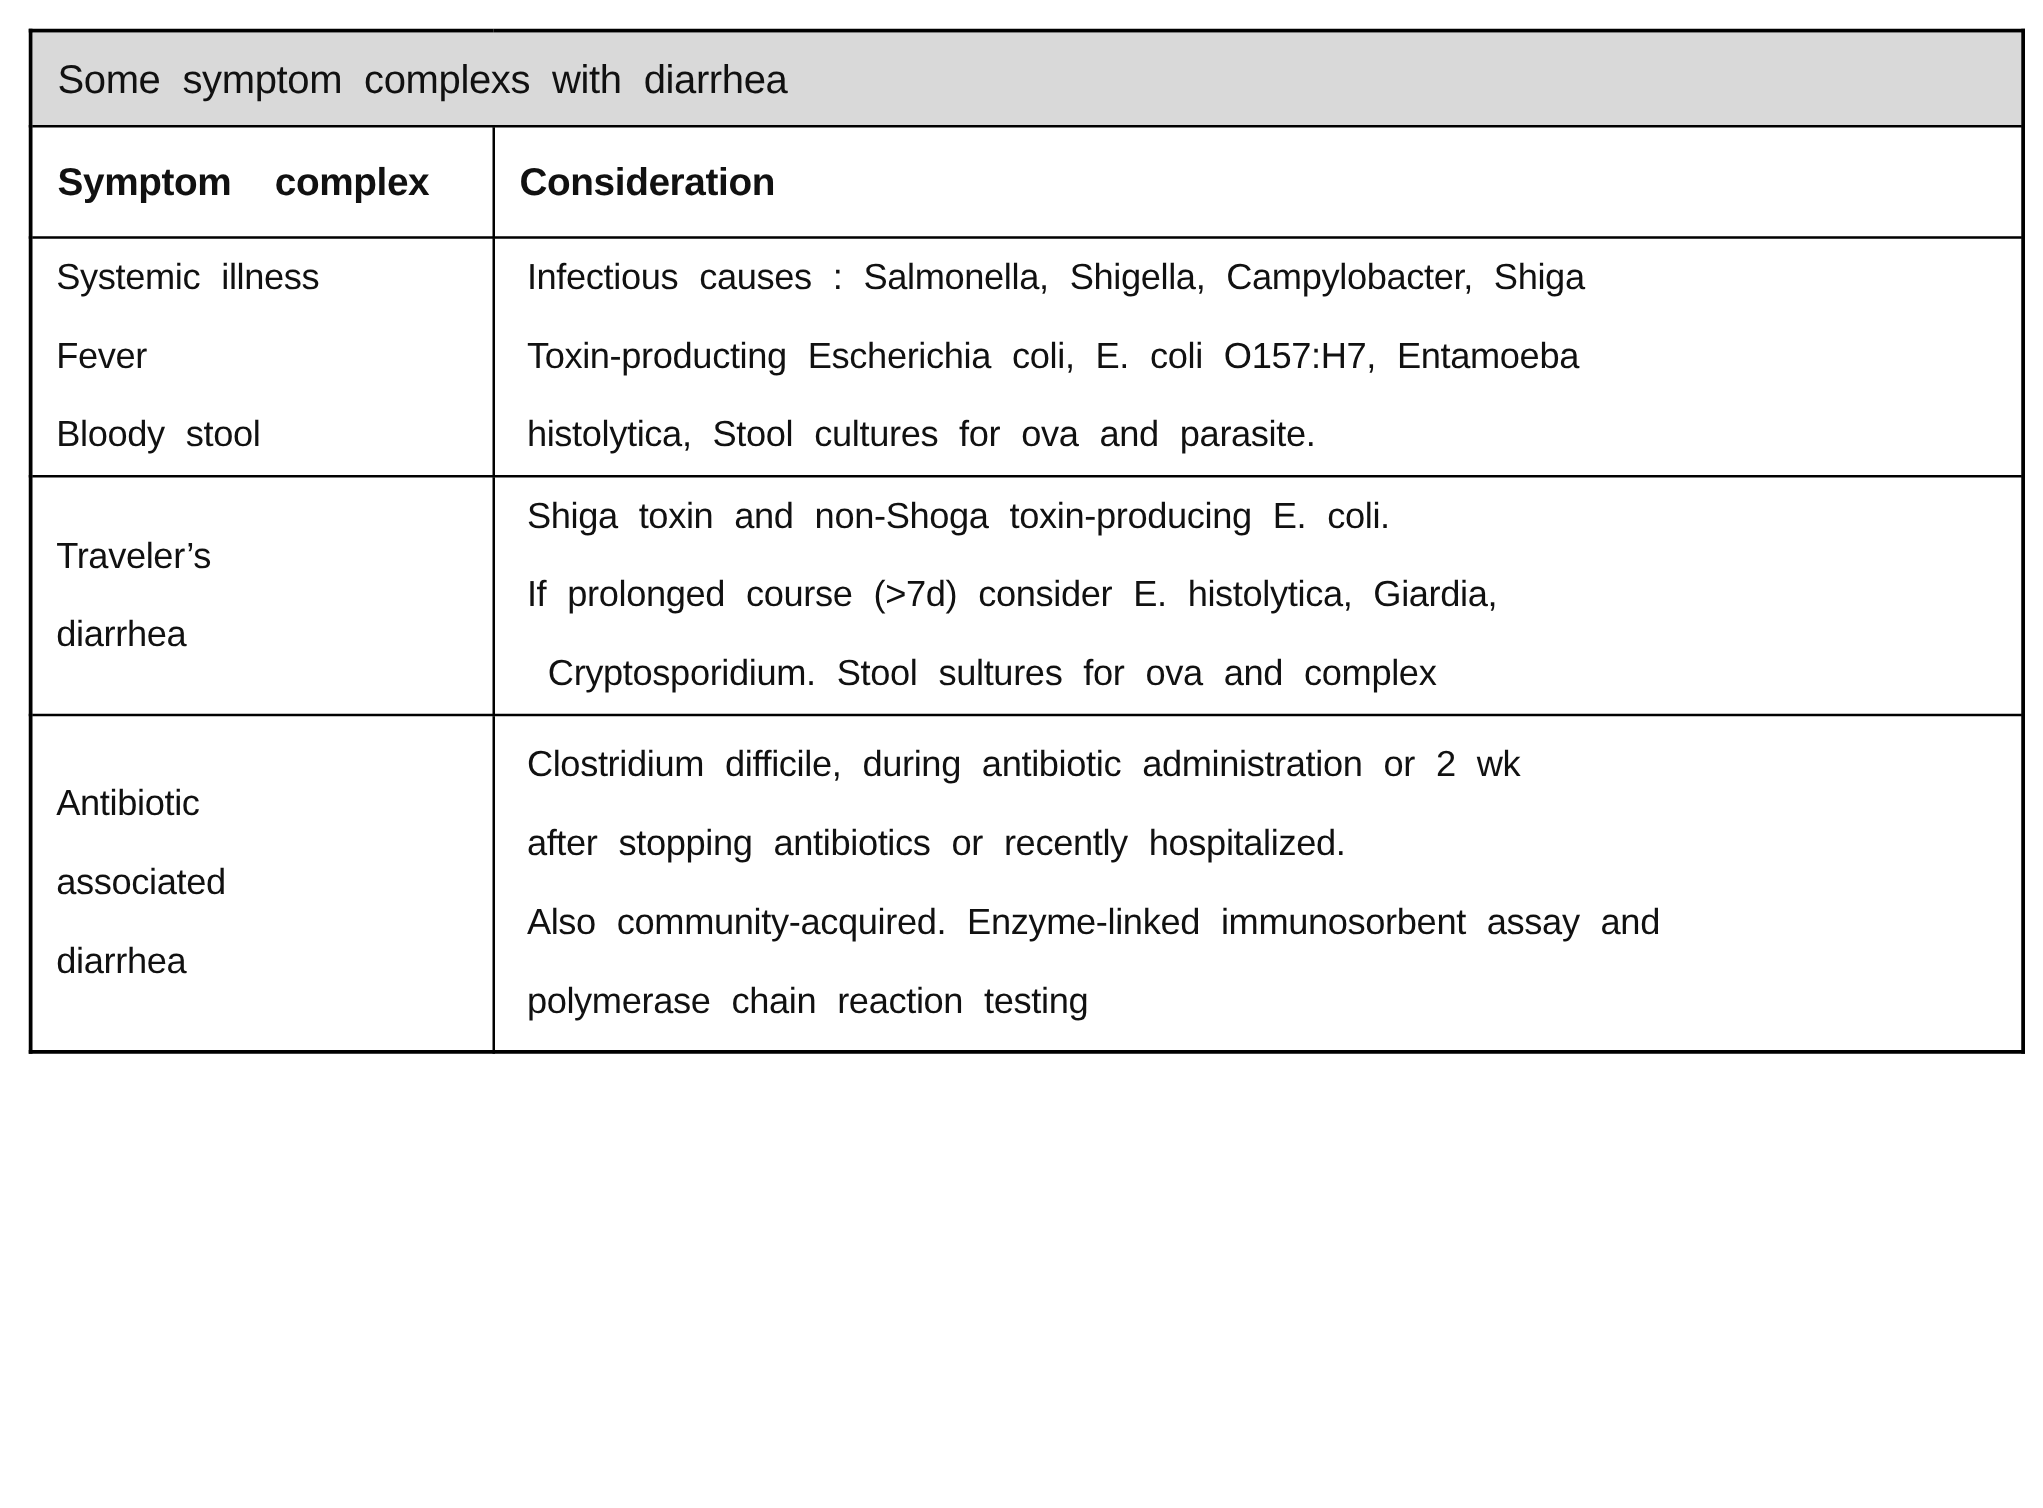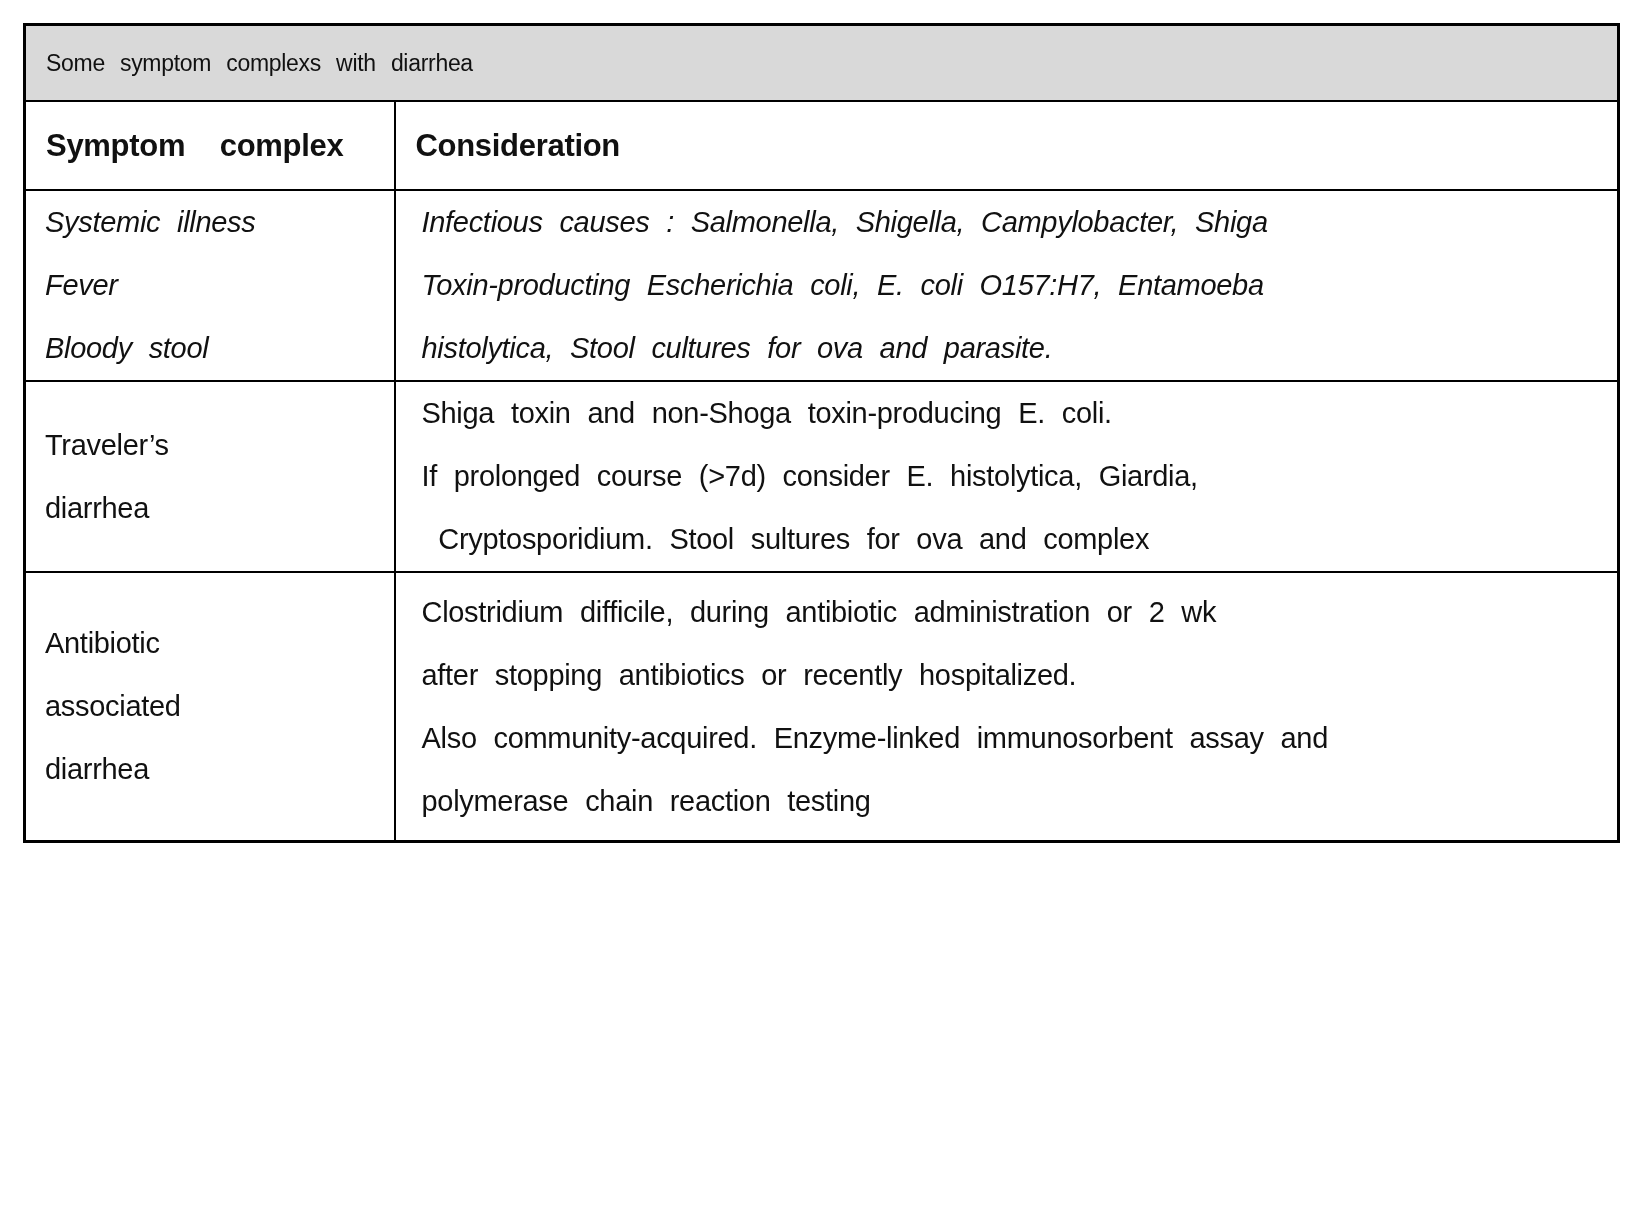--- a/index.html
+++ b/index.html
@@ -29,37 +29,37 @@
     vertical-align: middle;
     padding: 0;
     overflow: hidden;
   }
   col.c1 { width: 370px; }
   col.c2 { width: 1224px; }
 
   tr.title-row td {
     height: 74px;
     background: #d9d9d9;
-    font-size: 23px;
+    font-size: 32px;
     padding-left: 20px;
     word-spacing: 9px;
     letter-spacing: -0.3px;
     white-space: pre-wrap;
   }
   tr.head-row th {
     height: 87px;
     font-weight: bold;
     text-align: left;
     font-size: 31px;
     padding-left: 20px;
     word-spacing: 9px;
     letter-spacing: -0.3px;
     white-space: pre-wrap;
   }
-  tr.r1 td { height: 184px; font-style: italic; }
+  tr.r1 td { height: 184px; }
   tr.r2 td { height: 179px; }
   tr.r3 td { height: 181px; }
   tr.r4 td { height: 184px; }
   tr.r5 td { height: 267px; }
 
   td.sym { padding-left: 19px; }
   td.con { padding-left: 26px; }
 
   .ln {
     font-size: 29px;

